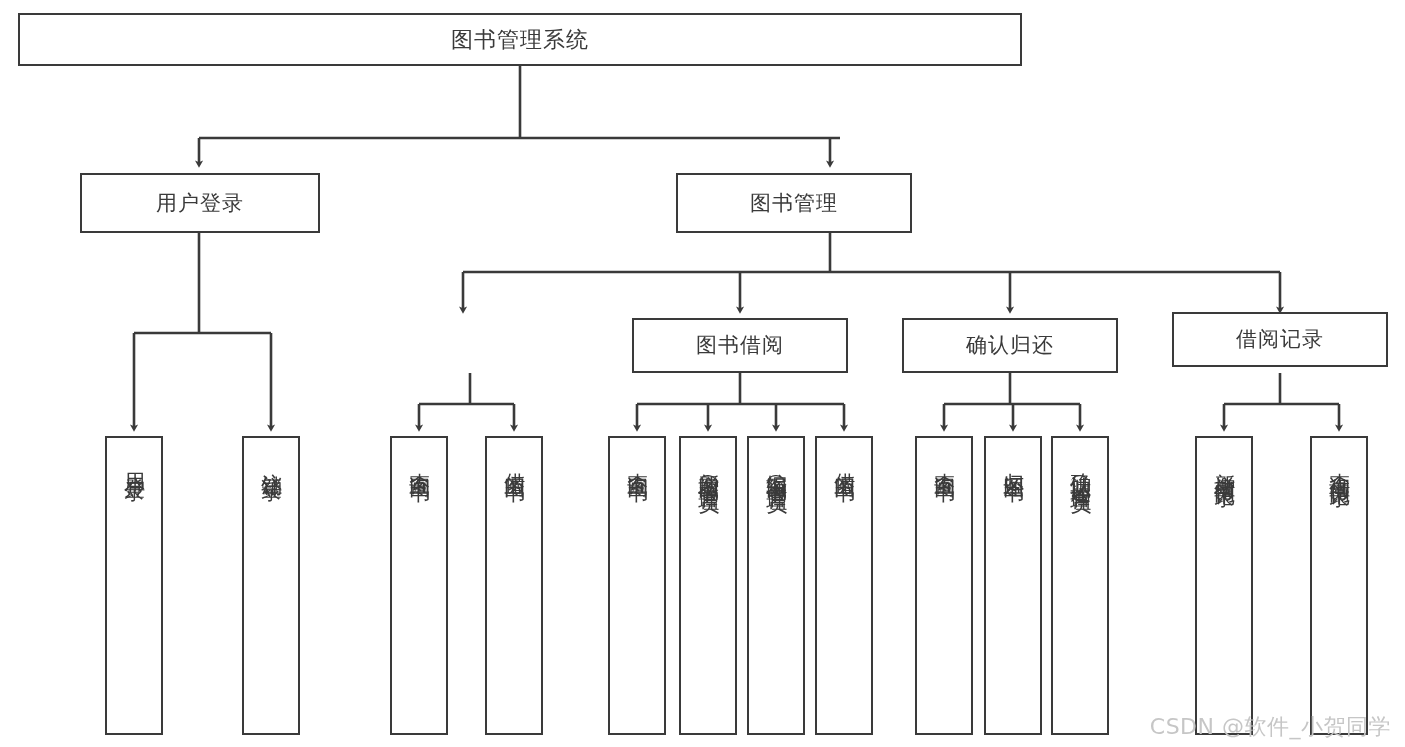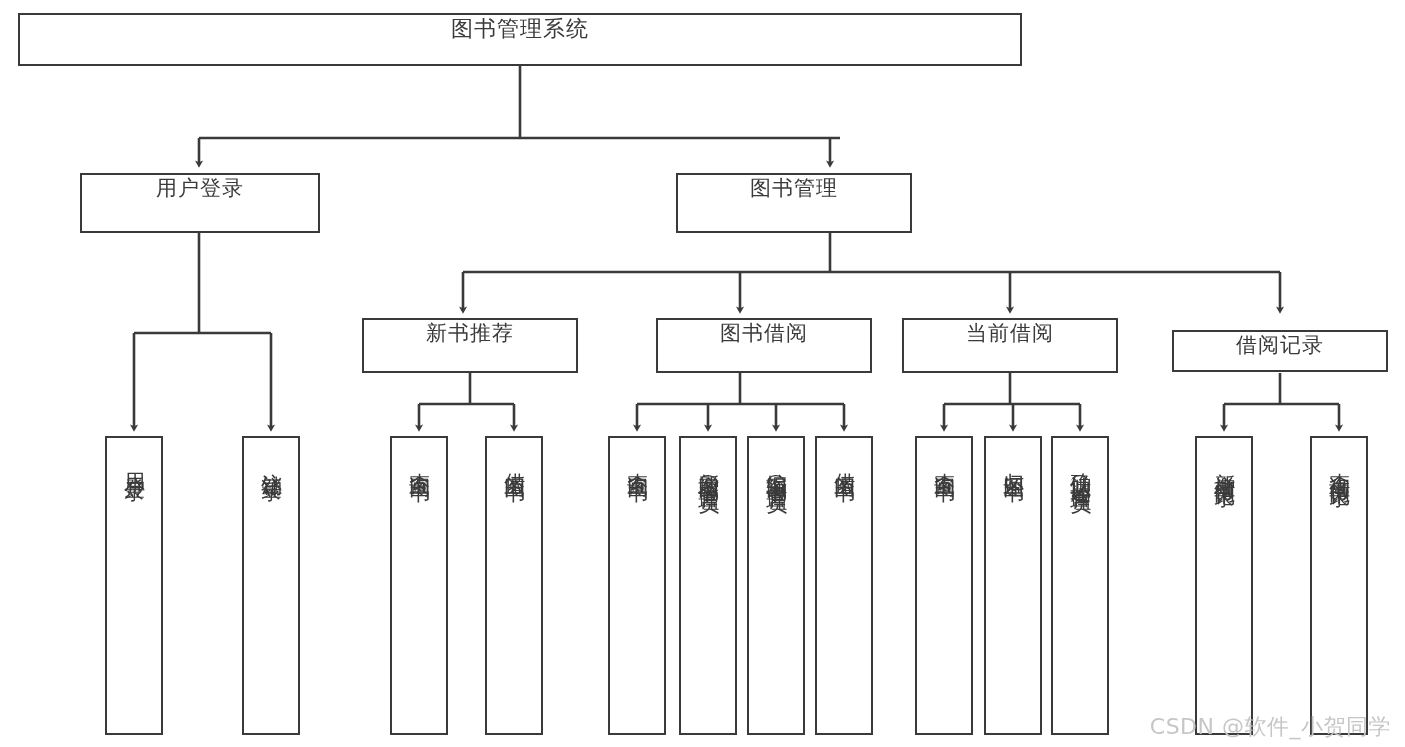--- a/index.html
+++ b/index.html
@@ -24,20 +24,21 @@
     width: 1405px;
     height: 747px;
     pointer-events: none;
   }
   .node {
     position: absolute;
     box-sizing: border-box;
     border: 2px solid #3a3a3a;
     background: #ffffff;
     display: flex;
+    align-items: center;
     justify-content: center;
     color: #3a3a3a;
   }
   .node-label {
     display: block;
     text-align: center;
     line-height: 1.25;
     white-space: nowrap;
   }
   .node.horiz .node-label {
@@ -130,30 +131,27 @@
     <span class="node-label">图书管理系统</span>
   </div>
 
   <div class="node horiz" style="left:80px; top:173px; width:240px; height:60px;">
     <span class="node-label">用户登录</span>
   </div>
   <div class="node horiz" style="left:676px; top:173px; width:236px; height:60px;">
     <span class="node-label">图书管理</span>
   </div>
 
-  <div class="node horiz" style="left:362px; top:318px; width:216px; height:55px;">
-    <span class="node-label">新书推荐</span>
-  </div>
-  <div class="node horiz" style="left:632px; top:318px; width:216px; height:55px;margin-left:24px;">
+  <div class="node horiz" style="left:632px; top:318px; width:216px; height:55px;">
     <span class="node-label">图书借阅</span>
   </div>
   <div class="node horiz" style="left:902px; top:318px; width:216px; height:55px;">
-    <span class="node-label">当前借阅</span>
+    <span class="node-label">确认归还</span>
   </div>
-  <div class="node horiz" style="left:1172px; top:330px; width:216px; height:42px;">
+  <div class="node horiz" style="left:1172px; top:312px; width:216px; height:55px;">
     <span class="node-label">借阅记录</span>
   </div>
 
   <div class="node vert" style="left:105px; top:436px; width:58px; height:299px;">
     <span class="node-label">用户登录</span>
   </div>
   <div class="node vert" style="left:242px; top:436px; width:58px; height:299px;">
     <span class="node-label">注销登录</span>
   </div>
 

